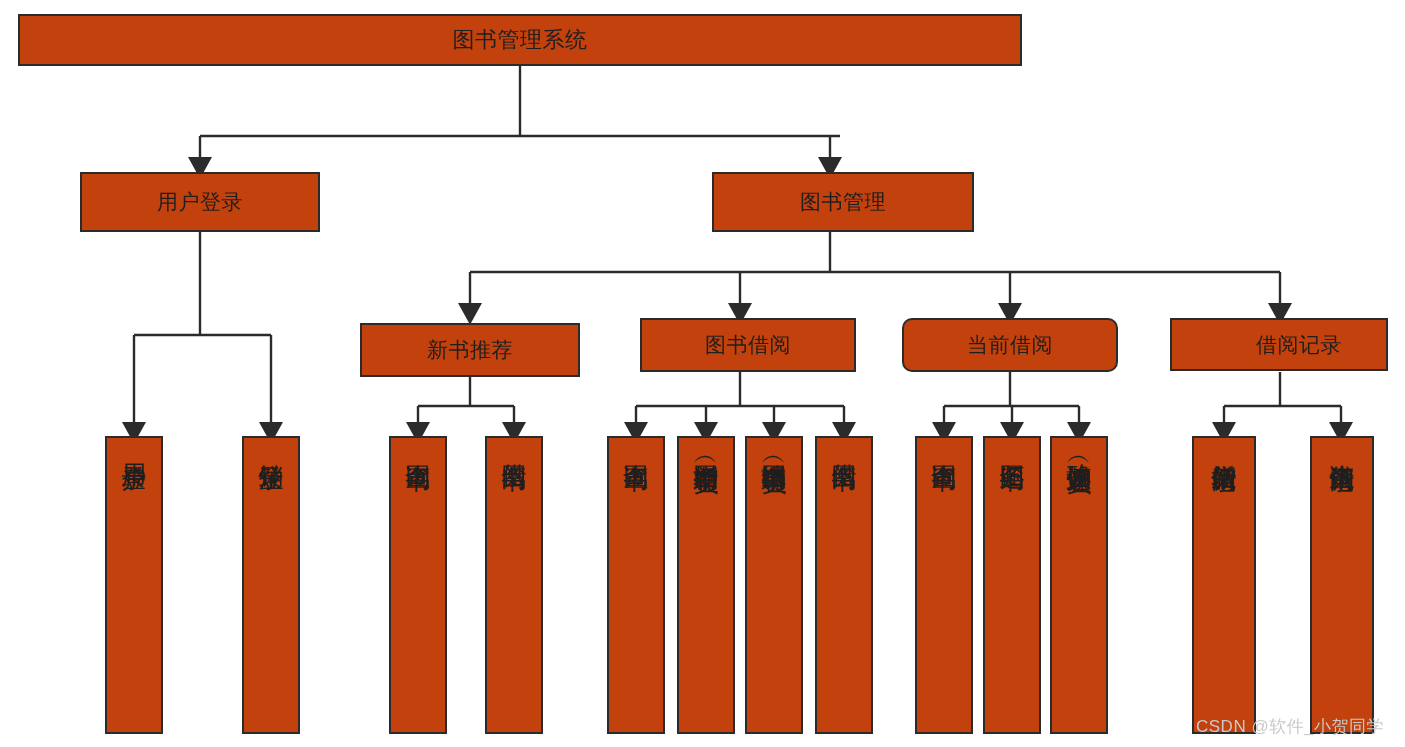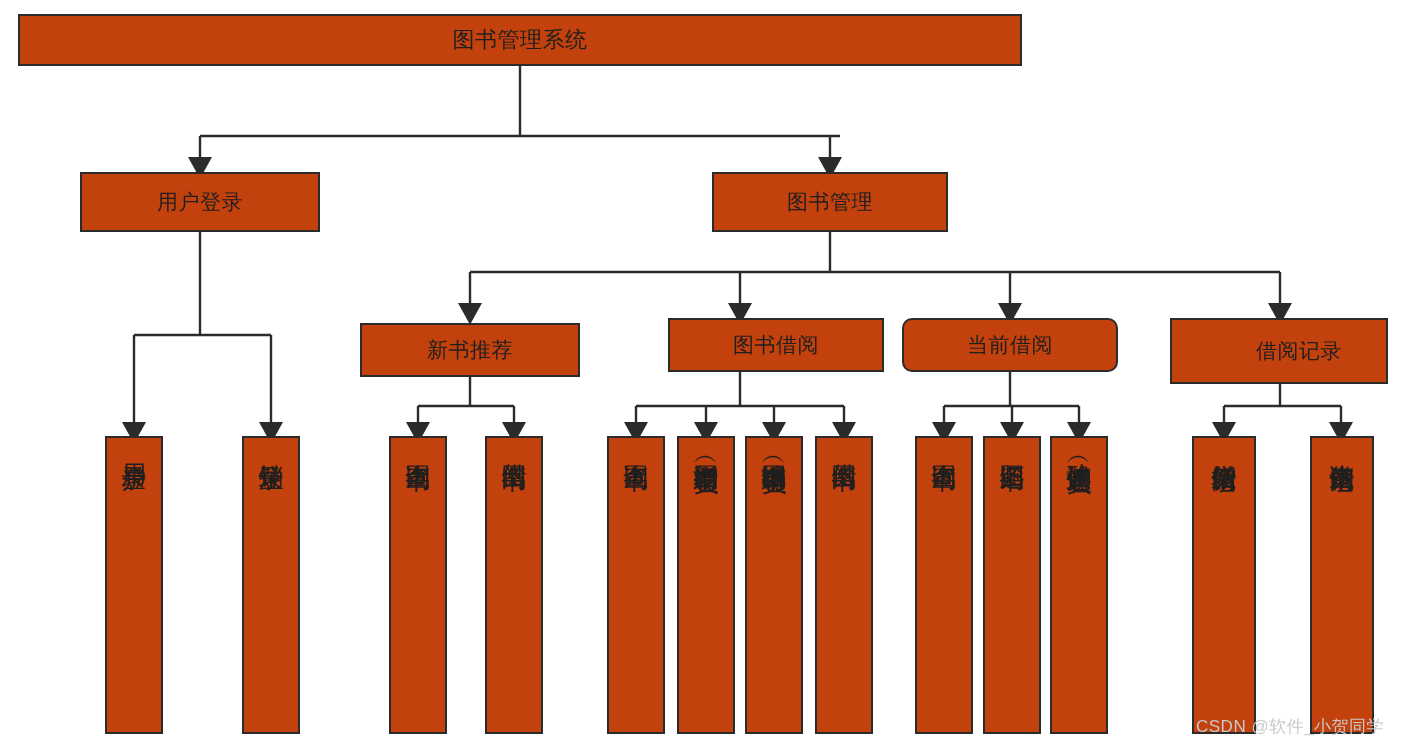--- a/index.html
+++ b/index.html
@@ -126,34 +126,34 @@
     </g>
   </svg>
 
   <div class="node horiz root" style="left:18px; top:14px; width:1004px; height:52px;">
     <span class="node-label">图书管理系统</span>
   </div>
 
   <div class="node horiz" style="left:80px; top:172px; width:240px; height:60px;">
     <span class="node-label">用户登录</span>
   </div>
-  <div class="node horiz" style="left:712px; top:172px; width:236px; height:60px;">
+  <div class="node horiz" style="left:712px; top:172px; width:262px; height:60px;">
     <span class="node-label">图书管理</span>
   </div>
 
   <div class="node horiz" style="left:360px; top:323px; width:220px; height:54px;">
     <span class="node-label">新书推荐</span>
   </div>
-  <div class="node horiz" style="left:668px; top:318px; width:216px; height:54px;">
+  <div class="node horiz" style="left:640px; top:318px; width:216px; height:54px;">
     <span class="node-label">图书借阅</span>
   </div>
   <div class="node horiz" style="left:902px; top:318px; width:216px; height:54px;border-radius:10px;">
     <span class="node-label">当前借阅</span>
   </div>
-  <div class="node horiz" style="left:1170px; top:318px; width:218px; height:66px;padding-left:40px;">
+  <div class="node horiz" style="left:1170px; top:318px; width:218px; height:53px;padding-left:40px;">
     <span class="node-label">借阅记录</span>
   </div>
 
   <div class="node vert" style="left:105px; top:436px; width:58px; height:298px;">
     <span class="node-label">用户登录</span>
   </div>
   <div class="node vert" style="left:242px; top:436px; width:58px; height:298px;">
     <span class="node-label">注销登录</span>
   </div>
 

